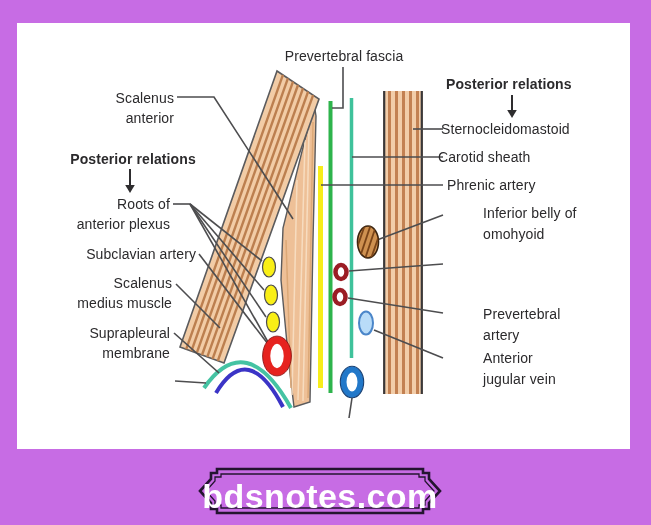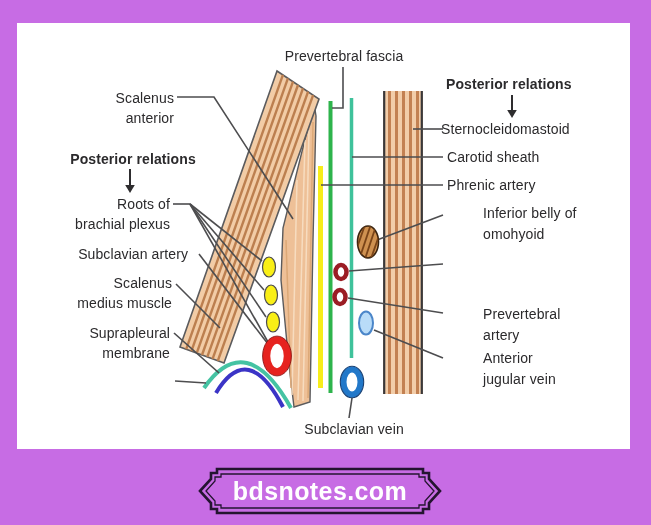--- a/index.html
+++ b/index.html
@@ -17,21 +17,21 @@
   .lbl{
     position:absolute;font-size:14px;line-height:20px;
     white-space:pre-line;letter-spacing:0.1px;color:#2b2a2c;
   }
   .lbl.right{text-align:right;}
   .lbl.center{text-align:center;}
   .lbl.bold{font-weight:700;}
   .rc{line-height:21px;margin-left:36px;}
   #brand{
     position:absolute;left:200px;top:477px;width:240px;
-    text-align:center;font-size:25px;font-weight:700;color:#ffffff;
+    text-align:center;font-size:34px;font-weight:700;color:#ffffff;
     letter-spacing:0.4px;
   }
 </style>
 </head>
 <body>
 
 <div id="app">
   <div id="canvas"></div>
 
   <svg class="art" viewBox="0 0 651 525">
@@ -138,34 +138,33 @@
       <path stroke-width="1.3" d="M206,491 L215,481 L215,477 L221,477 L221,474 L419,474 L419,477 L425,477 L425,481 L434,491 L425,501 L425,505 L419,505 L419,508 L221,508 L221,505 L215,505 L215,501 Z"></path>
     </g>
   </svg>
 
   <div class="lbl center" style="left:264px;top:46px;width:160px;">Prevertebral fascia</div>
 
   <div class="lbl right" style="left:74px;top:88px;width:100px;">Scalenus
 anterior</div>
   <div class="lbl center bold" style="left:56px;top:149px;width:154px;text-align:center;">Posterior relations</div>
   <div class="lbl right" style="left:50px;top:194px;width:120px;">Roots of
-brachial plexus</div>
-  <div class="lbl right" style="left:28px;top:244px;width:160px;">Subclavian artery</div>
+anterior plexus</div>
+  <div class="lbl right" style="left:36px;top:244px;width:160px;">Subclavian artery</div>
   <div class="lbl right" style="left:42px;top:273px;width:130px;">Scalenus
 medius muscle</div>
   <div class="lbl right" style="left:40px;top:323px;width:130px;">Suprapleural
 membrane</div>
 
   <div class="lbl bold" style="left:446px;top:74px;width:170px;">Posterior relations</div>
   <div class="lbl" style="left:441px;top:119px;width:175px;">Sternocleidomastoid</div>
-  <div class="lbl" style="left:447px;top:147px;width:170px;">Carotid sheath</div>
+  <div class="lbl" style="left:438px;top:147px;width:170px;">Carotid sheath</div>
   <div class="lbl" style="left:447px;top:175px;width:170px;">Phrenic artery</div>
   <div class="lbl rc" style="left:447px;top:203px;width:170px;">Inferior belly of
 omohyoid</div>
   <div class="lbl rc" style="left:447px;top:304px;width:170px;">Prevertebral
 artery</div>
   <div class="lbl rc" style="left:447px;top:348px;width:170px;">Anterior
 jugular vein</div>
 
-  <div class="lbl center" style="left:294px;top:419px;width:120px;">Subclavian vein</div>
 
   <div id="brand">bdsnotes.com</div>
 </div>
 
 </body></html>

